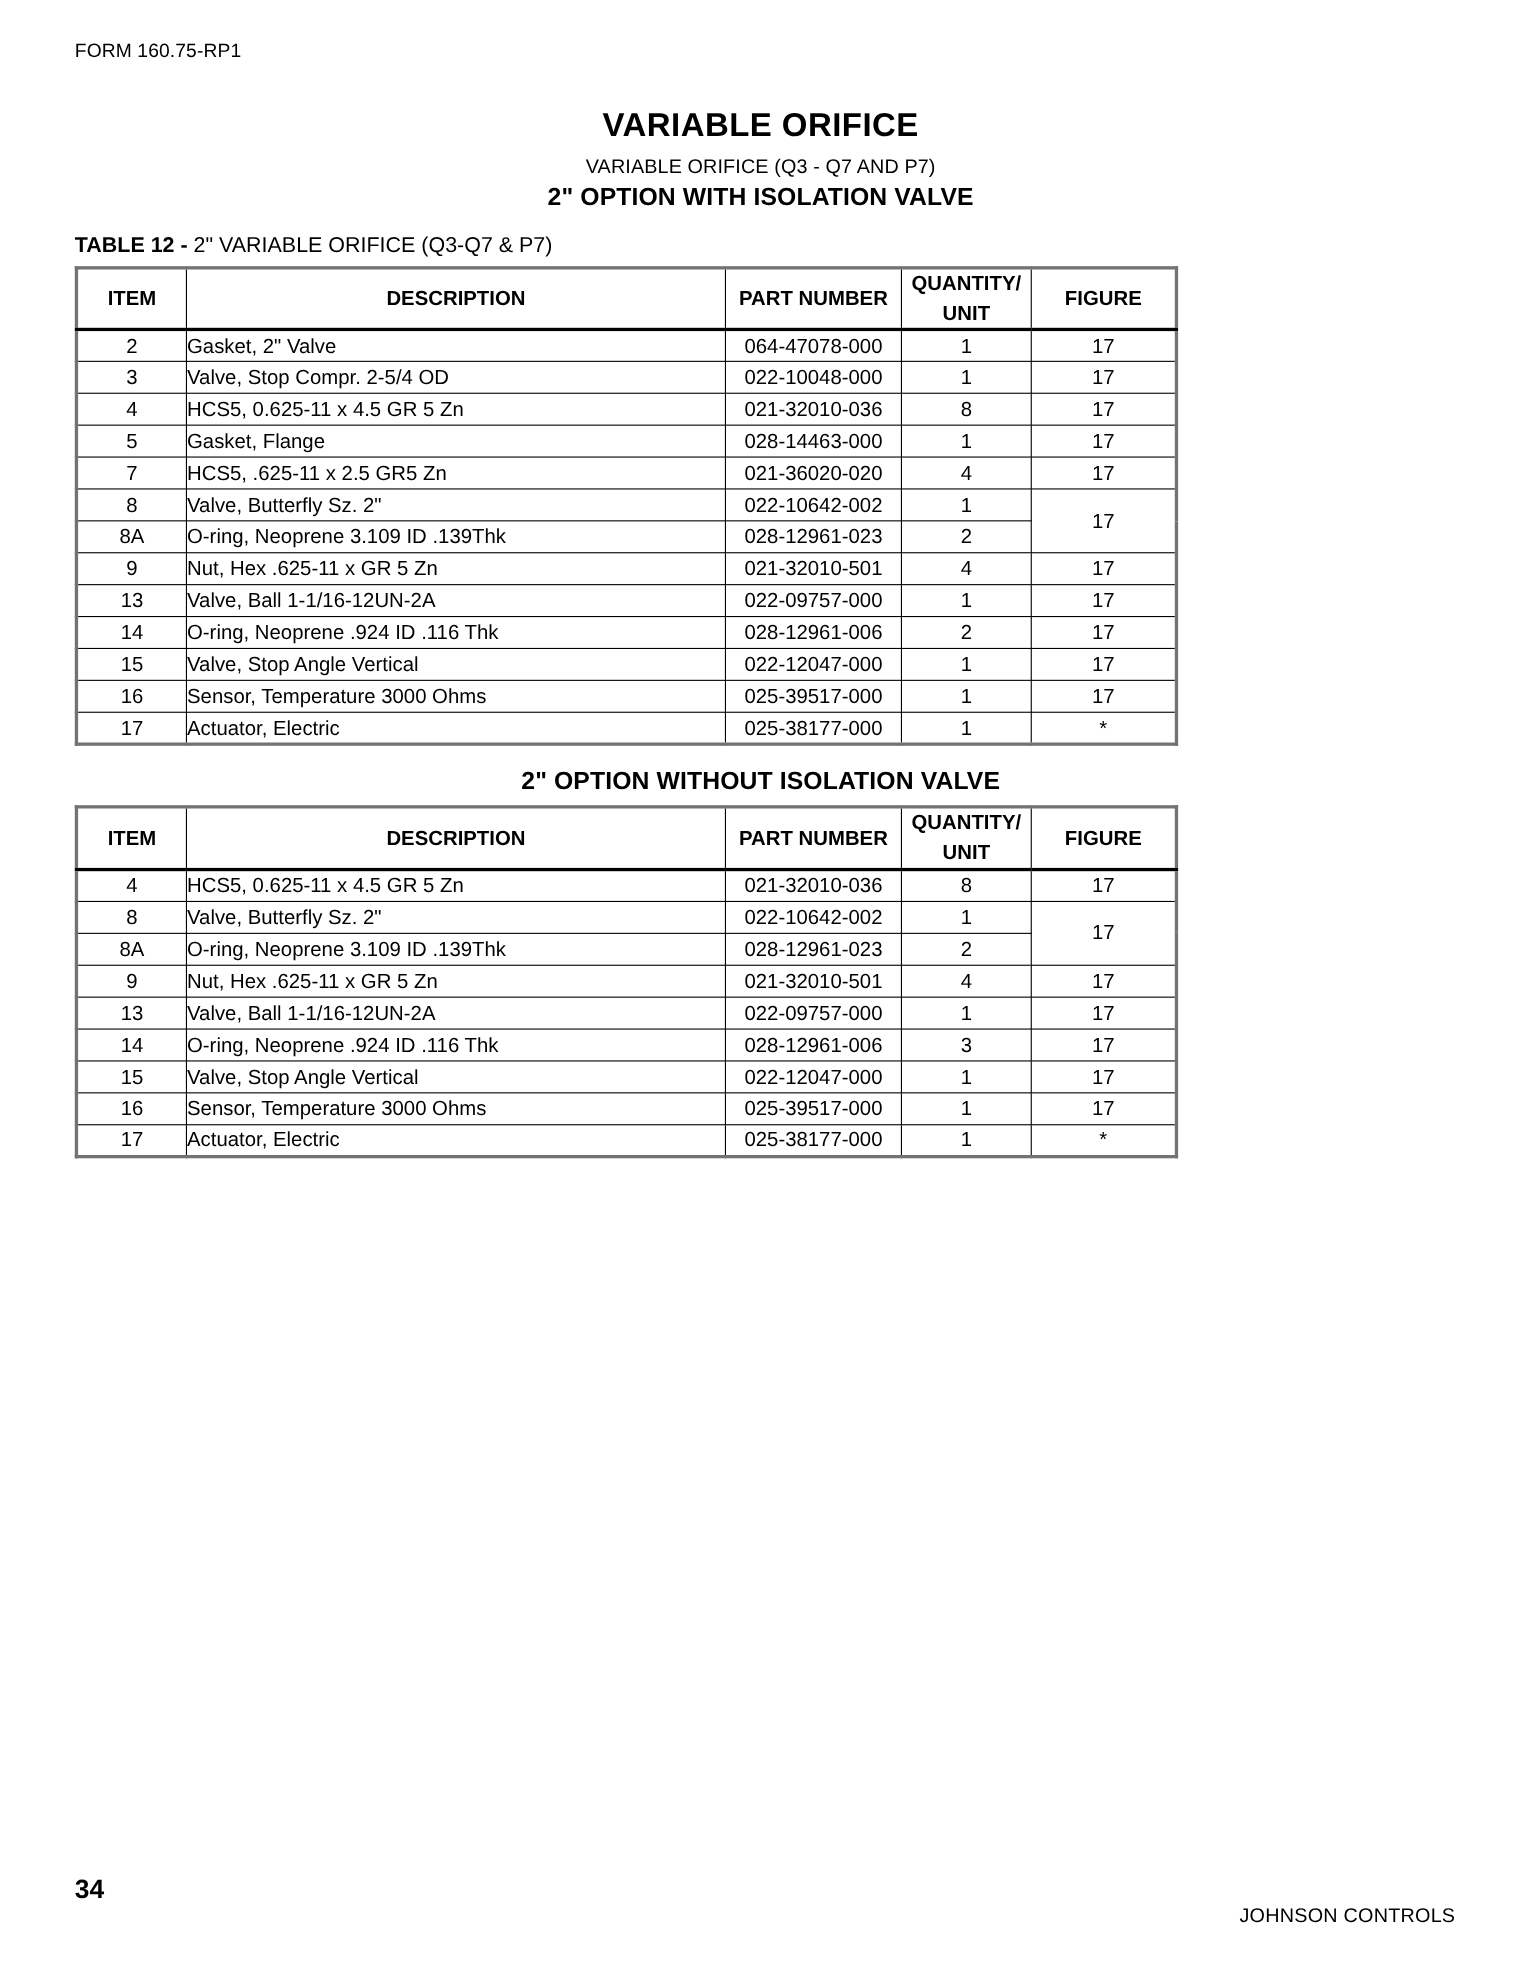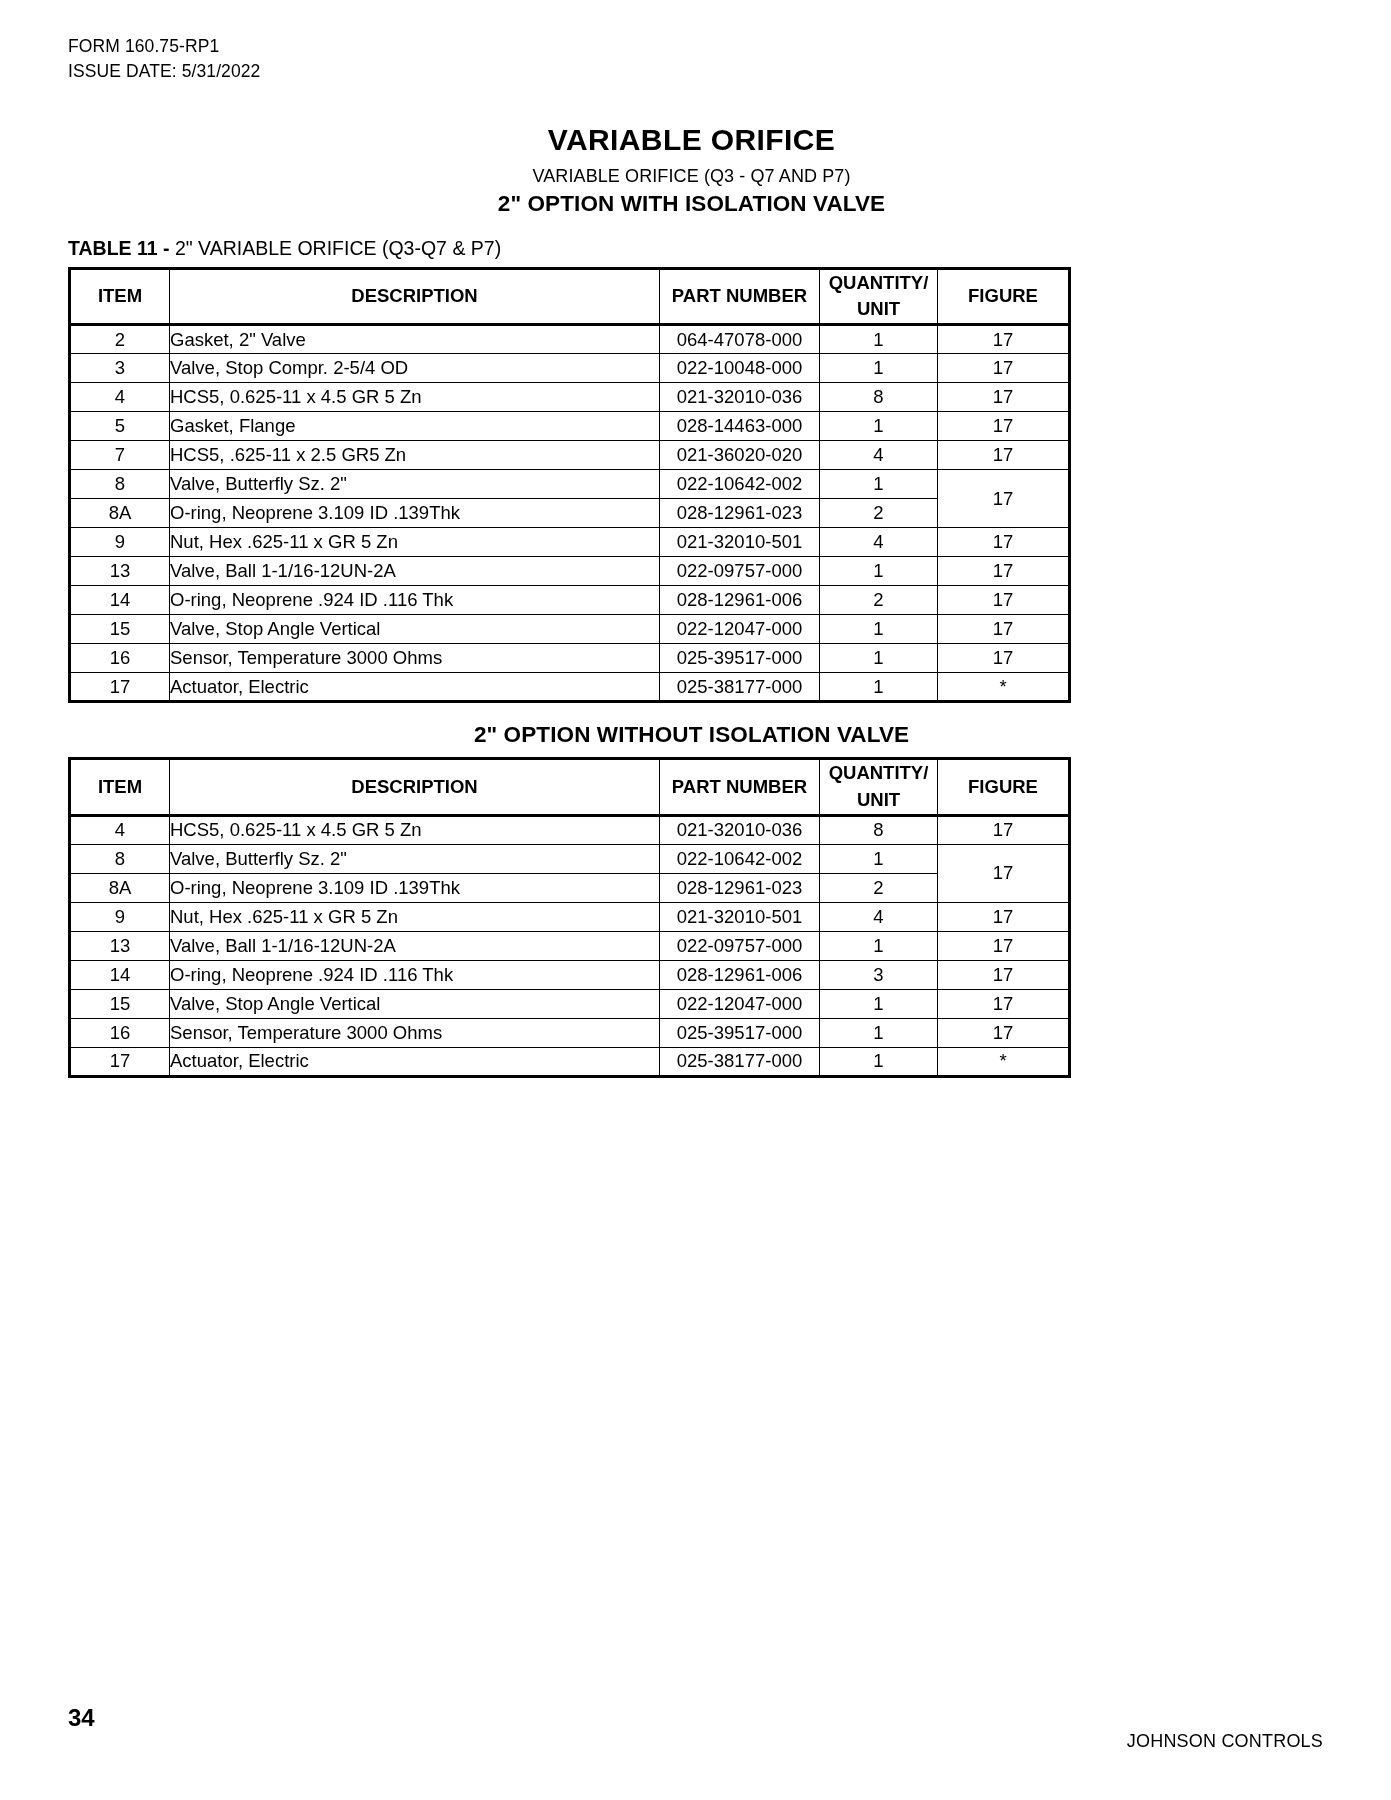--- a/index.html
+++ b/index.html
@@ -97,21 +97,21 @@
     text-align: center;
     height: 52px;
     line-height: 1.2;
     border-bottom: 3px solid #000;
   }
   table.parts thead th.hdr-qty {
     line-height: 1.45;
   }
   
   table.parts {
-    border: 3px solid #000000;
+    border: 3px solid #737373;
   }
   td.c-item {
     text-align: center;
     font-weight: bold;
     padding: 3px 0;
   }
   td.c-desc {
     text-align: left;
     padding: 3px 0 3px 9px;
   }
@@ -151,30 +151,29 @@
     margin-top: 27px;
   }
 </style>
 </head>
 <body>
 
 <div class="page">
 
   <div class="doc-header">
     <div>FORM 160.75-RP1</div>
-    <div>ISSUE DATE: 5/31/2022</div>
   </div>
 
   <div class="title-block">
     <div class="title-main">VARIABLE ORIFICE</div>
     <div class="title-sub">VARIABLE ORIFICE (Q3 - Q7 AND P7)</div>
     <div class="title-sub2">2" OPTION WITH ISOLATION VALVE</div>
   </div>
 
-  <div class="table-caption"><span class="lead">TABLE 11 - </span><span>2" VARIABLE ORIFICE (Q3-Q7 &amp; P7)</span></div>
+  <div class="table-caption"><span class="lead">TABLE 12 - </span><span>2" VARIABLE ORIFICE (Q3-Q7 &amp; P7)</span></div>
 
   <table class="parts">
     <colgroup>
       <col class="w-item">
         <col class="w-desc">
         <col class="w-part">
         <col class="w-qty">
         <col class="w-fig">
     </colgroup>
     <thead>

